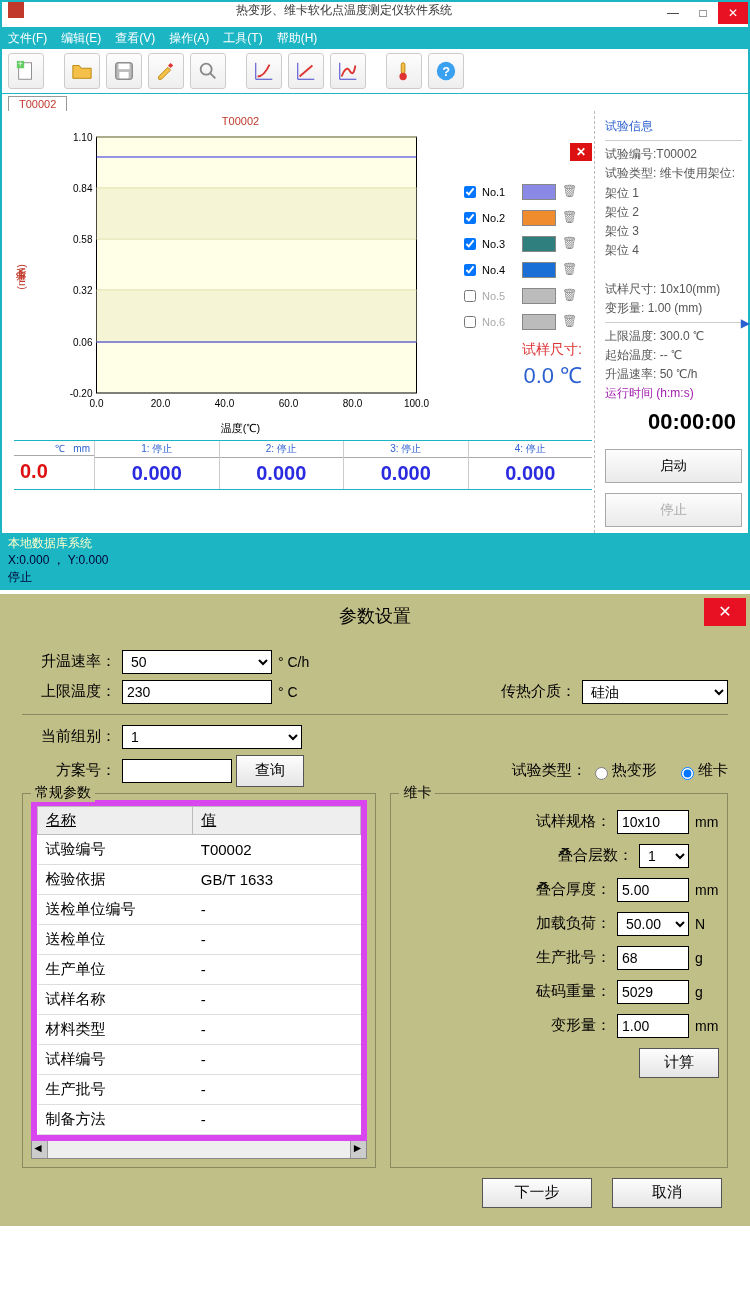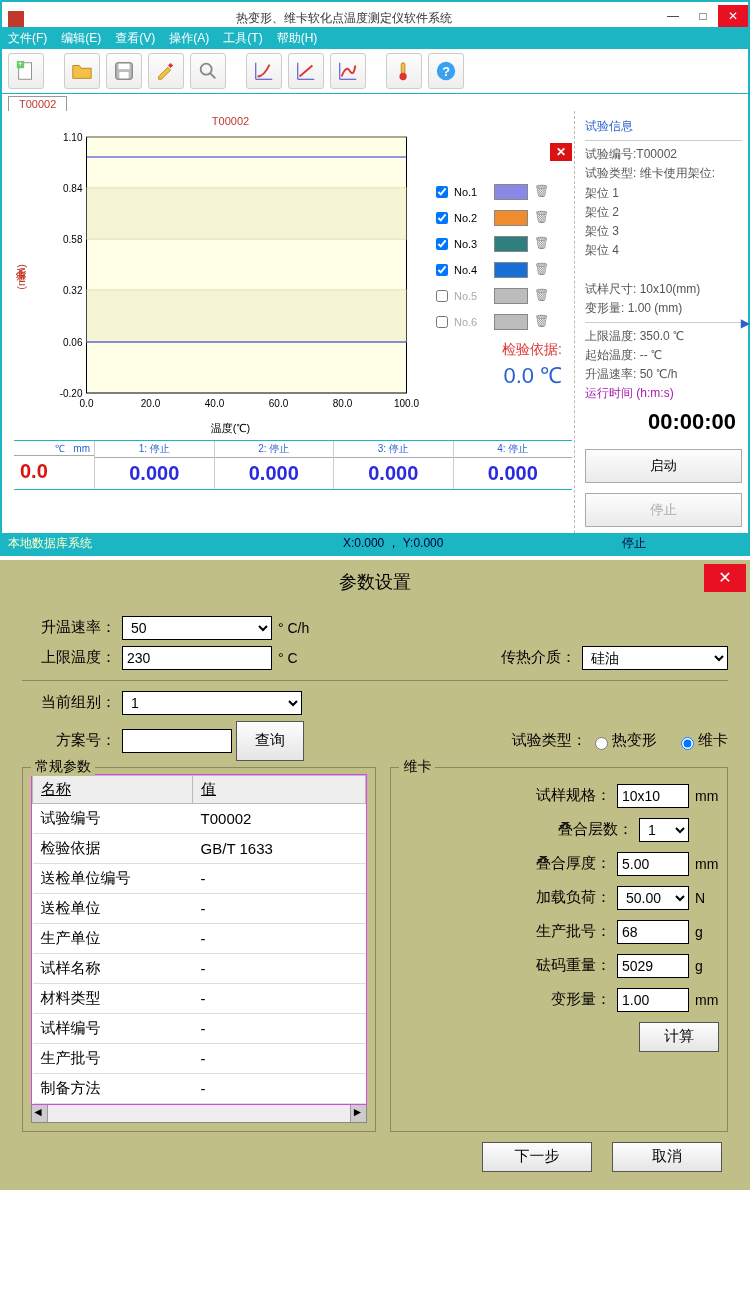--- a/index.html
+++ b/index.html
@@ -1,20 +1,20 @@
 <!DOCTYPE html>
 <html><head>
 <meta charset="utf-8">
 <style>
 * { box-sizing: border-box; margin: 0; padding: 0; }
 body { font-family: "Microsoft YaHei", SimSun, Arial, sans-serif; font-size: 12px; background: #fff; width: 750px; }
 
 
 .win1 { border: 2px solid #1bb5c4; background: #fff; }
-.titlebar { background: #fff; height: 26px; display: flex; align-items: flex-end; border-bottom: 1px solid #1bb5c4; }
+.titlebar { background: #fff; height: 26px; display: flex; align-items: flex-start; border-bottom: 1px solid #1bb5c4; }
 .titlebar .app-icon { width: 16px; height: 16px; background: #c0392b; margin: 0 6px; }
 .titlebar .title { flex: 1; text-align: center; color: #333; }
 .titlebar .winbtns { display: flex; }
 .titlebar .winbtn { width: 30px; height: 22px; display: flex; align-items: center; justify-content: center; color: #333; cursor: pointer; }
 .titlebar .close { background: #e81123; color: #fff; }
 
 .menubar { background: #1bb5c4; color: #fff; padding: 2px 6px; display: flex; gap: 14px; font-size: 12px; }
 .menubar span { cursor: pointer; }
 
 .toolbar { background: #fff; padding: 4px 6px; display: flex; gap: 6px; border-bottom: 1px solid #1bb5c4; }
@@ -29,47 +29,47 @@
 .main-left { flex: 1; padding: 2px 2px 0 12px; }
 .chart-wrap { background: #fff; display: flex; }
 .ylabel { writing-mode: vertical-rl; transform: rotate(180deg); color: #c0392b; font-size: 11px; align-self: center; padding: 4px 0; }
 .chart-area { flex: 1; }
 .chart-title { text-align: center; color: #c0392b; font-size: 11px; padding: 2px 0; }
 .chart-svg { width: 100%; height: 290px; display: block; }
 .xlabel { text-align: center; color: #000; font-size: 11px; padding: 2px 0 4px 0; }
 
 .legend-col { width: 140px; padding-top: 30px; }
 .close-red { float: right; width: 22px; height: 18px; background: #d11; color: #fff; text-align: center; line-height: 18px; font-weight: bold; margin-bottom: 10px; cursor: pointer; }
-.legend-row { display: flex; align-items: center; gap: 6px; margin: 4px 4px; height: 22px; }
+.legend-row { display: flex; align-items: center; gap: 6px; margin: 4px 12px; height: 22px; }
 .legend-row .chk { width: 12px; height: 12px; }
 .legend-row .lbl { width: 34px; font-size: 11px; }
 .legend-row.dis .lbl { color: #aaa; }
 .legend-row .swatch { width: 34px; height: 16px; border: 1px solid #888; }
 .legend-row .trash { width: 14px; height: 16px; color: #888; cursor: pointer; }
 .cur-temp-lbl { color: #d33; font-size: 14px; text-align: right; margin-top: 8px; padding-right: 10px;}
 .cur-temp-val { color: #2a5fcf; font-size: 22px; text-align: right; padding-right: 10px; }
 
-.sidebar { width: 174px; border-left: 1px dashed #bbb; padding: 6px 6px 6px 10px; color: #555; font-size: 12px; line-height: 1.6; }
+.sidebar { width: 154px; border-left: 1px dashed #bbb; padding: 6px 6px 6px 10px; color: #555; font-size: 12px; line-height: 1.6; }
 .sidebar .sec-title { color: #2a5fcf; margin-bottom: 2px; }
 .sidebar hr { border: none; border-top: 1px solid #ccc; margin: 4px 0; }
 .duration-lbl { color: #a21caf; }
 .duration-val { font-family: Arial; font-size: 22px; font-weight: bold; color: #000; text-align: right; padding-right: 6px; }
 .sidebar .btn { width: 100%; height: 34px; margin-top: 10px; border: 1px solid #aaa; background: linear-gradient(#fdfdfd,#eaeaea); cursor: pointer; }
 .sidebar .btn[disabled] { color: #aaa; cursor: default; }
 
 .values-band { display: flex; border-top: 1px solid #1bb5c4; border-bottom: 1px solid #1bb5c4; }
 .vb-hdr { width: 80px; }
 .vb-hdr-top { font-size: 10px; color: #2a5fcf; border-bottom: 1px solid #aaa; padding: 0 4px; text-align: right; }
 .vb-hdr-top .sub { color: #2a5fcf; }
 .vb-hdr-bot { color: #d11; font-size: 20px; font-weight: bold; padding: 4px 6px; }
 .vb-col { flex: 1; border-left: 1px solid #ccc; text-align: center; }
 .vb-col .hd { font-size: 10px; color: #2a5fcf; border-bottom: 1px solid #aaa; padding: 1px 0; }
 .vb-col .vl { color: #2a2adf; font-size: 20px; font-weight: bold; padding: 4px 0; }
 
-.statusbar { background: #1bb5c4; color: #ffc; display: flex; font-size: 12px; padding: 2px 6px; }
+.statusbar { background: #1bb5c4; color: #ffc; display: flex; font-size: 12px; padding: 2px 6px; flex-direction: column; }
 .statusbar .s1 { flex: 1.2; }
 .statusbar .s2 { flex: 1; color: #003; }
 .statusbar .s3 { width: 120px; color: #003; }
 
 
 .win2 { margin-top: 4px; background: #c1bf88; padding: 4px; position: relative; }
 .dlg-title { text-align: center; font-size: 18px; padding: 6px 0; color: #000; }
 .dlg-close { position: absolute; right: 4px; top: 4px; width: 42px; height: 28px; background: #e81123; color: #fff; text-align: center; line-height: 28px; font-size: 16px; cursor: pointer; }
 .dlg-body { background: #c1bf88; padding: 10px 18px 14px 18px; }
 
@@ -79,21 +79,21 @@
 .unit { padding-left: 6px; font-size: 14px; }
 .dlg-body hr { border: none; border-top: 1px solid #8a8860; margin: 10px 0; }
 
 .two-col { display: flex; gap: 14px; }
 .two-col .lcol { flex: 1.05; }
 .two-col .rcol { flex: 1; }
 
 .fieldset { border: 1px solid #8a8860; padding: 6px 8px 8px 8px; position: relative; }
 .fieldset .legend { position: absolute; top: -10px; left: 8px; background: #c1bf88; padding: 0 4px; font-size: 14px; }
 
-.ptable { width: 100%; background: #fff; border: 1px solid #d946ef; max-height: 352px; overflow-y: scroll; }
+.ptable { width: 100%; background: #fff; border: 6px solid #d946ef; max-height: 352px; overflow-y: scroll; }
 .ptable table { width: 100%; border-collapse: collapse; font-size: 15px; }
 .ptable th { text-align: left; background: #eee; border: 1px solid #bbb; padding: 4px 8px; font-weight: normal; text-decoration: underline; }
 .ptable td { border-bottom: 1px solid #ddd; padding: 5px 8px; }
 .hscroll { height: 18px; background: #eee; border: 1px solid #888; border-top: none; position: relative; }
 .hscroll .thumb-l { position:absolute; left:0; top:0; width:16px; height:100%; background:#ccc; border-right:1px solid #999;}
 .hscroll .thumb-r { position:absolute; right:0; top:0; width:16px; height:100%; background:#ccc; border-left:1px solid #999;}
 
 .rfrow { display: flex; align-items: center; margin: 10px 0; justify-content: flex-end; }
 .rfrow .rlab { font-size: 15px; padding-right: 6px; text-align: right; }
 .rfrow input, .rfrow select { height: 24px; width: 72px; border: 1px solid #000; background: #fff; font-size: 14px; padding: 0 4px; }
@@ -282,21 +282,21 @@
   <span class="swatch" style="background:#bcbcbc"></span>
   <span class="trash">🗑</span>
               </div>
               <div class="legend-row dis">
                 <input type="checkbox" class="chk" style="">
   <span class="lbl">No.6</span>
   <span class="swatch" style="background:#bcbcbc"></span>
   <span class="trash">🗑</span>
               </div>
             </div>
-          <div class="cur-temp-lbl">检验依据:</div>
+          <div class="cur-temp-lbl">试样尺寸:</div>
           <div class="cur-temp-val">0.0 ℃</div>
         </div>
       </div>
 
       <div class="values-band">
         <div class="vb-hdr">
           <div class="vb-hdr-top"><span class="sub">℃</span>&nbsp;&nbsp;&nbsp;<span class="sub">mm</span></div>
           <div class="vb-hdr-bot">0.0</div>
         </div>
         <div id="vb-cols" style="display:flex;flex:1;">
@@ -331,21 +331,21 @@
           <div>架位 3</div>
           <div>架位 4</div>
         </div>
       <br>
       <div>试样尺寸: 10x10(mm)</div>
       <div>变形量: 1.00 (mm)</div>
       <div style="position:relative;">
           <span style="position:absolute;right:-8px;top:-4px;color:#2a5fcf;">▶</span>
         </div>
       <hr>
-      <div>上限温度: 350.0 ℃</div>
+      <div>上限温度: 300.0 ℃</div>
       <div>起始温度: -- ℃</div>
       <div>升温速率: 50 ℃/h</div>
       <div class="duration-lbl">运行时间 (h:m:s)</div>
       <div class="duration-val">00:00:00</div>
       <button class="btn">启动</button>
       <button class="btn" disabled="">停止</button>
     </div>
   </div>
 
   <div class="statusbar">
@@ -378,21 +378,21 @@
     <hr>
 
     <div class="frow">
       <span class="flab">当前组别：</span>
       <select style="width:180px"><option>1</option></select>
     </div>
 
     <div class="frow">
       <span class="flab">方案号：</span>
       <input type="text" style="width: 110px;" value="">
-      <button class="dlg-btn" style="height:40px;padding:0 18px;margin-left:4px;">查询</button>
+      <button class="dlg-btn" style="height:32px;padding:0 18px;margin-left:4px;">查询</button>
       <span style="flex:1"></span>
       <div class="radio-group">
         <span>试验类型：</span>
         <label>
             <input type="radio" name="tt" style=""> 
             <span>热变形</span>
           </label>
         &nbsp;&nbsp;
         <label>
             <input type="radio" name="tt" checked="" style=""> 

